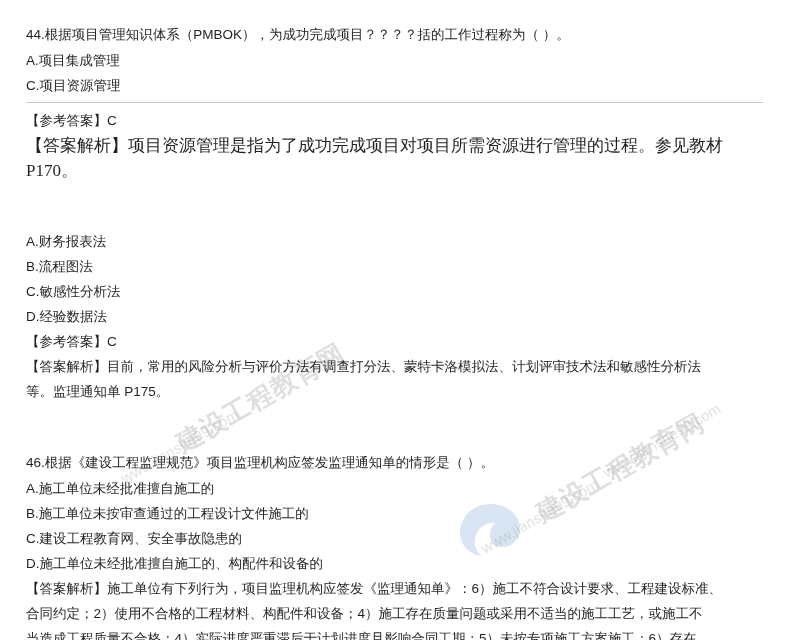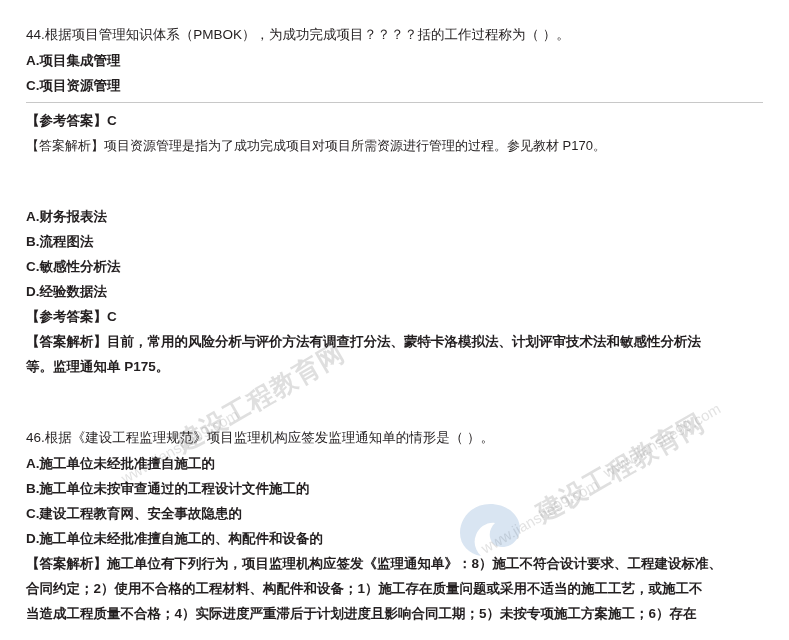--- a/index.html
+++ b/index.html
@@ -20,37 +20,37 @@
     width: 789px;
     height: 640px;
     box-sizing: border-box;
     padding: 6px 10px 0 10px;
   }
   .line {
     font-size: 13.5px;
     line-height: 25px;
     white-space: nowrap;
     letter-spacing: 0px;
-    font-weight: bold;
   }
   .q-line {
     font-size: 13.5px;
     line-height: 26px;
   }
   .spacer {
     height: 14px;
   }
   .rule {
     border-top: 1px solid #c8c8c8;
     margin: 4px 0 5px 0;
     height: 0;
   }
   .para {
-    font-size: 13px;
+    font-size: 17px;
     line-height: 25px;
+    font-family: Liberation Serif, serif;
   }
   .block {
     margin: 16px;
     padding: 0;
   }
   .wm {
     position: absolute;
     color: rgba(150,150,150,0.30);
     font-size: 26px;
     font-family: "Liberation Serif", serif;
@@ -119,20 +119,20 @@
     </div>
 
     <div class="spacer"></div>
 
     <div class="block">
       <div class="q-line">46.根据《建设工程监理规范》项目监理机构应签发监理通知单的情形是（    ）。</div>
       <div class="line">A.施工单位未经批准擅自施工的</div>
       <div class="line">B.施工单位未按审查通过的工程设计文件施工的</div>
       <div class="line">C.建设工程教育网、安全事故隐患的</div>
       <div class="line">D.施工单位未经批准擅自施工的、构配件和设备的</div>
-      <div class="line">【答案解析】施工单位有下列行为，项目监理机构应签发《监理通知单》：8）施工不符合设计要求、工程建设标准、</div>
-      <div class="line">合同约定；2）使用不合格的工程材料、构配件和设备；1）施工存在质量问题或采用不适当的施工工艺，或施工不</div>
+      <div class="line">【答案解析】施工单位有下列行为，项目监理机构应签发《监理通知单》：6）施工不符合设计要求、工程建设标准、</div>
+      <div class="line">合同约定；2）使用不合格的工程材料、构配件和设备；4）施工存在质量问题或采用不适当的施工工艺，或施工不</div>
       <div class="line">当造成工程质量不合格；4）实际进度严重滞后于计划进度且影响合同工期；5）未按专项施工方案施工；6）存在</div>
 
     </div>
 
   </div>
 </div>
 
 </body></html>

